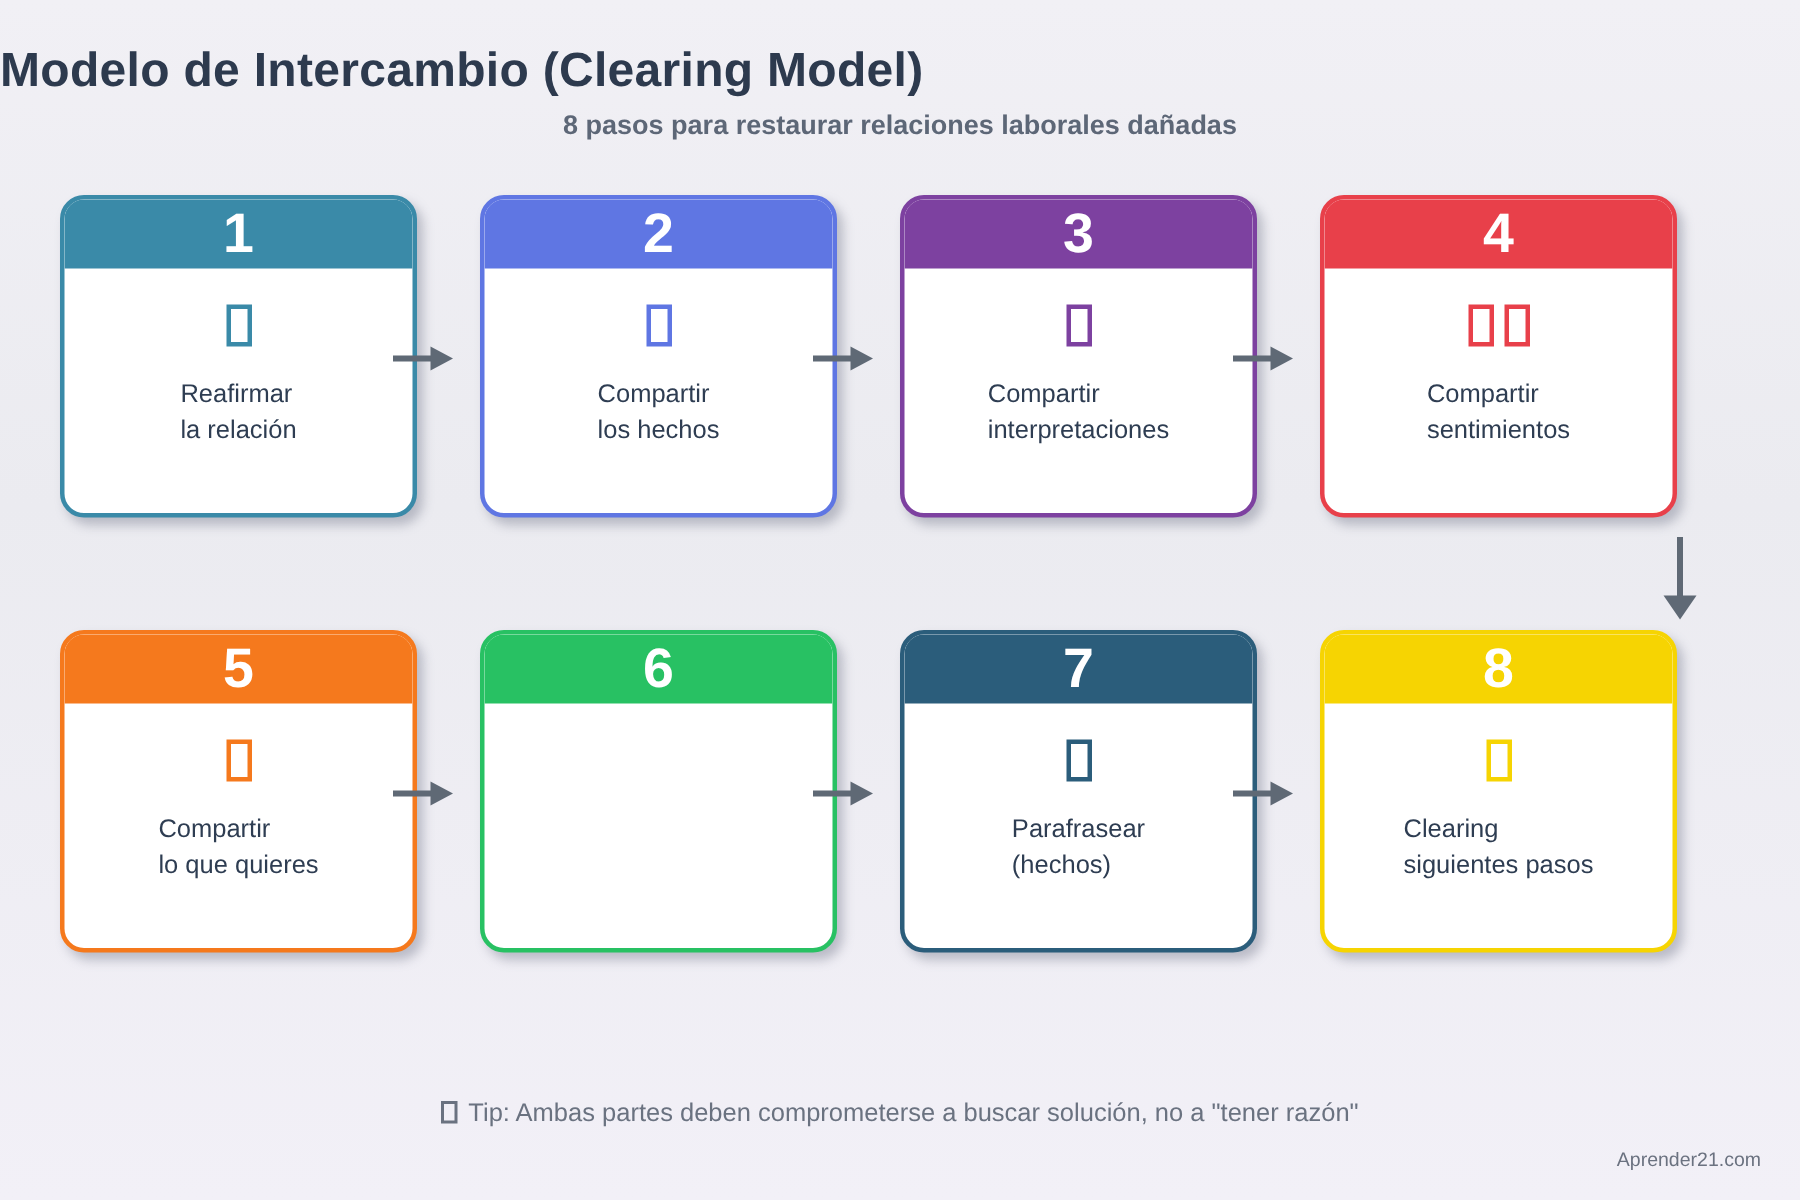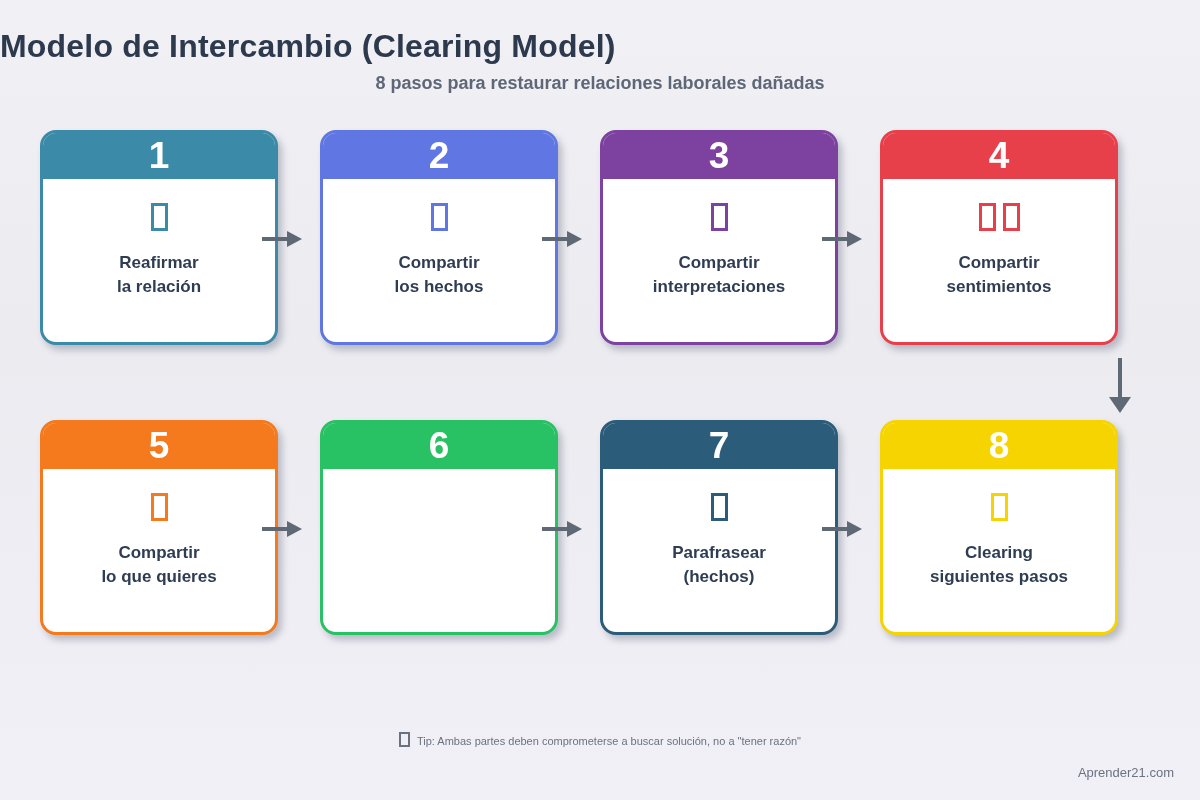--- a/index.html
+++ b/index.html
@@ -43,22 +43,21 @@
     padding-top: 24px;
   }
   .icon-row { display: flex; gap: 7px; margin-bottom: 20px; }
   .tofu {
     display: inline-block;
     width: 17px; height: 28px;
     border: 3px solid var(--accent);
     background: transparent;
   }
   .card-label {
-    text-align: center;
-    font-size: 17px; font-weight: 700; color: #2e3d52;
+    font-size: 17px; font-weight: 400; color: #2e3d52;
     line-height: 24px;
   }
   .h-arrow { position: absolute; width: 40px; height: 16px; }
   .h-arrow .stem {
     position: absolute; left: 0; top: 6px; width: 27px; height: 4px;
     background: #5f6975;
   }
   .h-arrow .head {
     position: absolute; left: 25px; top: 0; width: 0; height: 0;
     border-left: 15px solid #5f6975;
@@ -72,21 +71,21 @@
   }
   .v-arrow .head {
     position: absolute; left: 0; top: 39px; width: 0; height: 0;
     border-top: 16px solid #5f6975;
     border-left: 11px solid transparent;
     border-right: 11px solid transparent;
   }
   .tip-line {
     position: absolute; left: 0; top: 732px; width: 1200px;
     text-align: center;
-    font-size: 11px; color: #6a7280;
+    font-size: 17px; color: #6a7280;
   }
   .tip-tofu {
     display: inline-block;
     width: 11px; height: 15px;
     border: 2px solid #6a7280;
     margin-right: 7px;
     vertical-align: -2px;
   }
   .brand {
     position: absolute; right: 26px; top: 765px;

